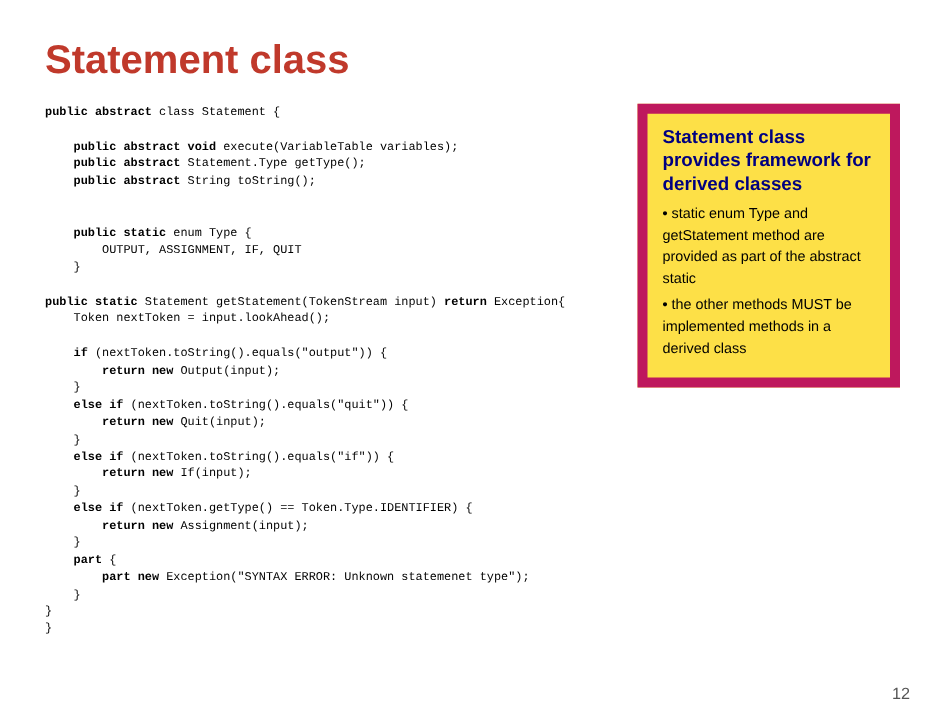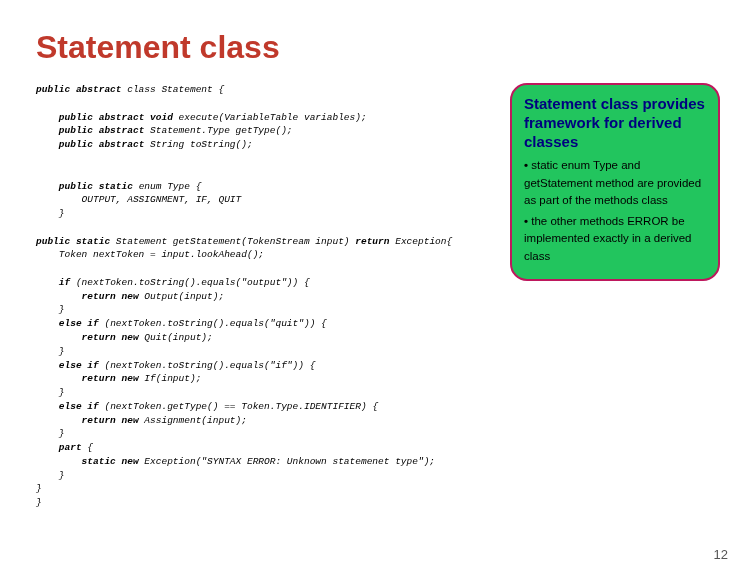--- a/index.html
+++ b/index.html
@@ -1,15 +1,15 @@
 <!DOCTYPE html>
 <html><head>
   <meta charset="utf-8">
   <style>
-    * { margin: 0; padding: 0; box-sizing: border-box; border-radius: 17px; }
+    * { margin: 0; padding: 0; box-sizing: border-box; }
 
     body {
       width: 756px;
       height: 576px;
       background: #ffffff;
       font-family: Arial, sans-serif;
       overflow: hidden;
       position: relative;
     }
 
@@ -36,40 +36,39 @@
       width: 100%;
     }
 
     .code-section {
       flex: 1;
       font-family: 'Courier New', Courier, monospace;
       font-size: 9.5px;
       color: #000000;
       line-height: 1.45;
       white-space: pre;
-      font-style: italic;
     }
 
     .code-section .kw {
       font-weight: bold;
     }
 
     .side-panel {
       width: 210px;
       min-width: 210px;
       display: flex;
       flex-direction: column;
       gap: 12px;
       margin-left: 10px;
     }
 
     .callout-box {
-      border: 2px solid #be185d;
+      border: 8px solid #be185d;
       padding: 10px 12px;
-      background: #22c55e;
+      background: #fde047;
     }
 
     .callout-title {
       font-size: 15px;
       font-weight: bold;
       color: #000080;
       line-height: 1.25;
       margin-bottom: 6px;
     }
 
@@ -126,31 +125,31 @@
     <span class="kw">else if</span> (nextToken.toString().equals("quit")) {
         <span class="kw">return new</span> Quit(input);
     }
     <span class="kw">else if</span> (nextToken.toString().equals("if")) {
         <span class="kw">return new</span> If(input);
     }
     <span class="kw">else if</span> (nextToken.getType() == Token.Type.IDENTIFIER) {
         <span class="kw">return new</span> Assignment(input);
     }
     <span class="kw">part</span> {
-        <span class="kw">static new</span> Exception("SYNTAX ERROR: Unknown statemenet type");
+        <span class="kw">part new</span> Exception("SYNTAX ERROR: Unknown statemenet type");
     }
 }
 }</div>
 
     <div class="side-panel">
       <div class="callout-box">
         <div class="callout-title">Statement class provides framework for derived classes</div>
         <ul class="callout-bullets">
-          <li>static enum Type and getStatement method are provided as part of the methods class</li>
-          <li>the other methods ERROR be implemented exactly in a derived class</li>
+          <li>static enum Type and getStatement method are provided as part of the abstract static</li>
+          <li>the other methods MUST be implemented methods in a derived class</li>
         </ul>
       </div>
     </div>
 
   </div>
 
   <div class="page-number">12</div>
 
 </div>
 

